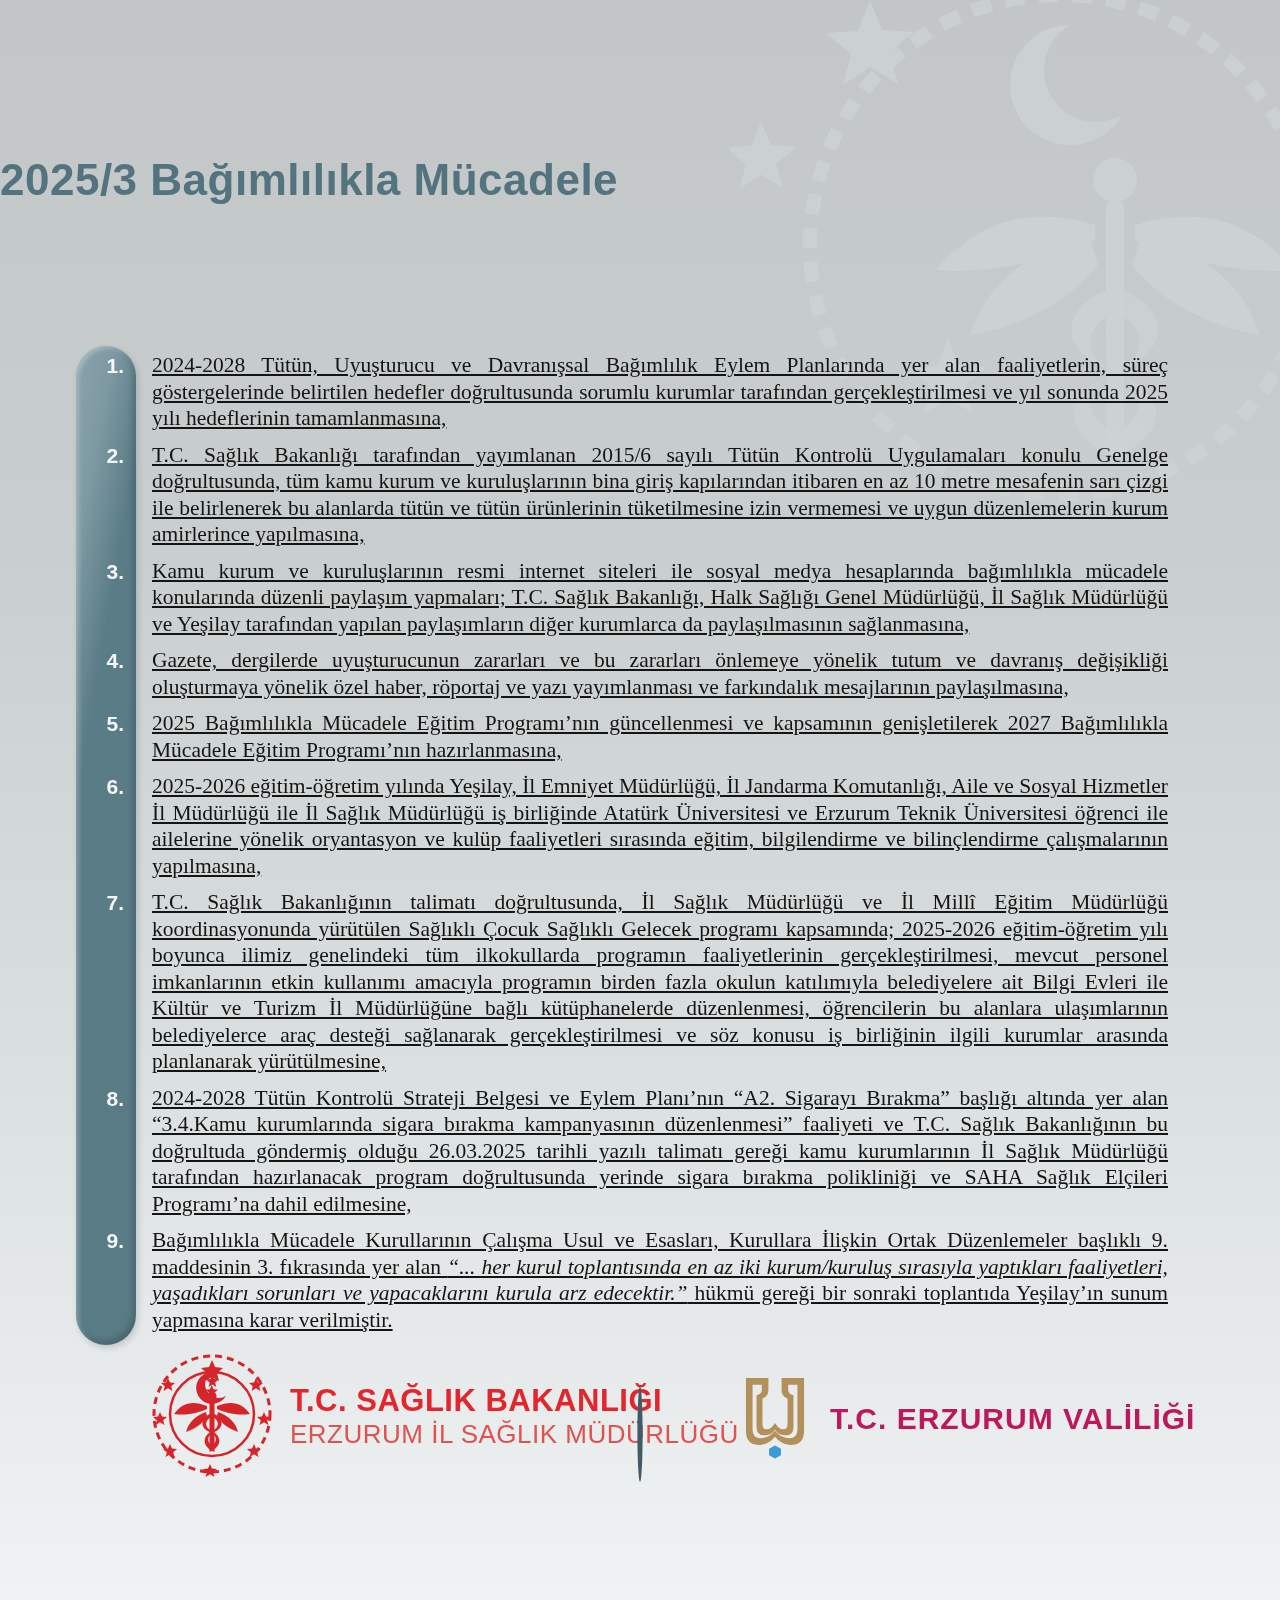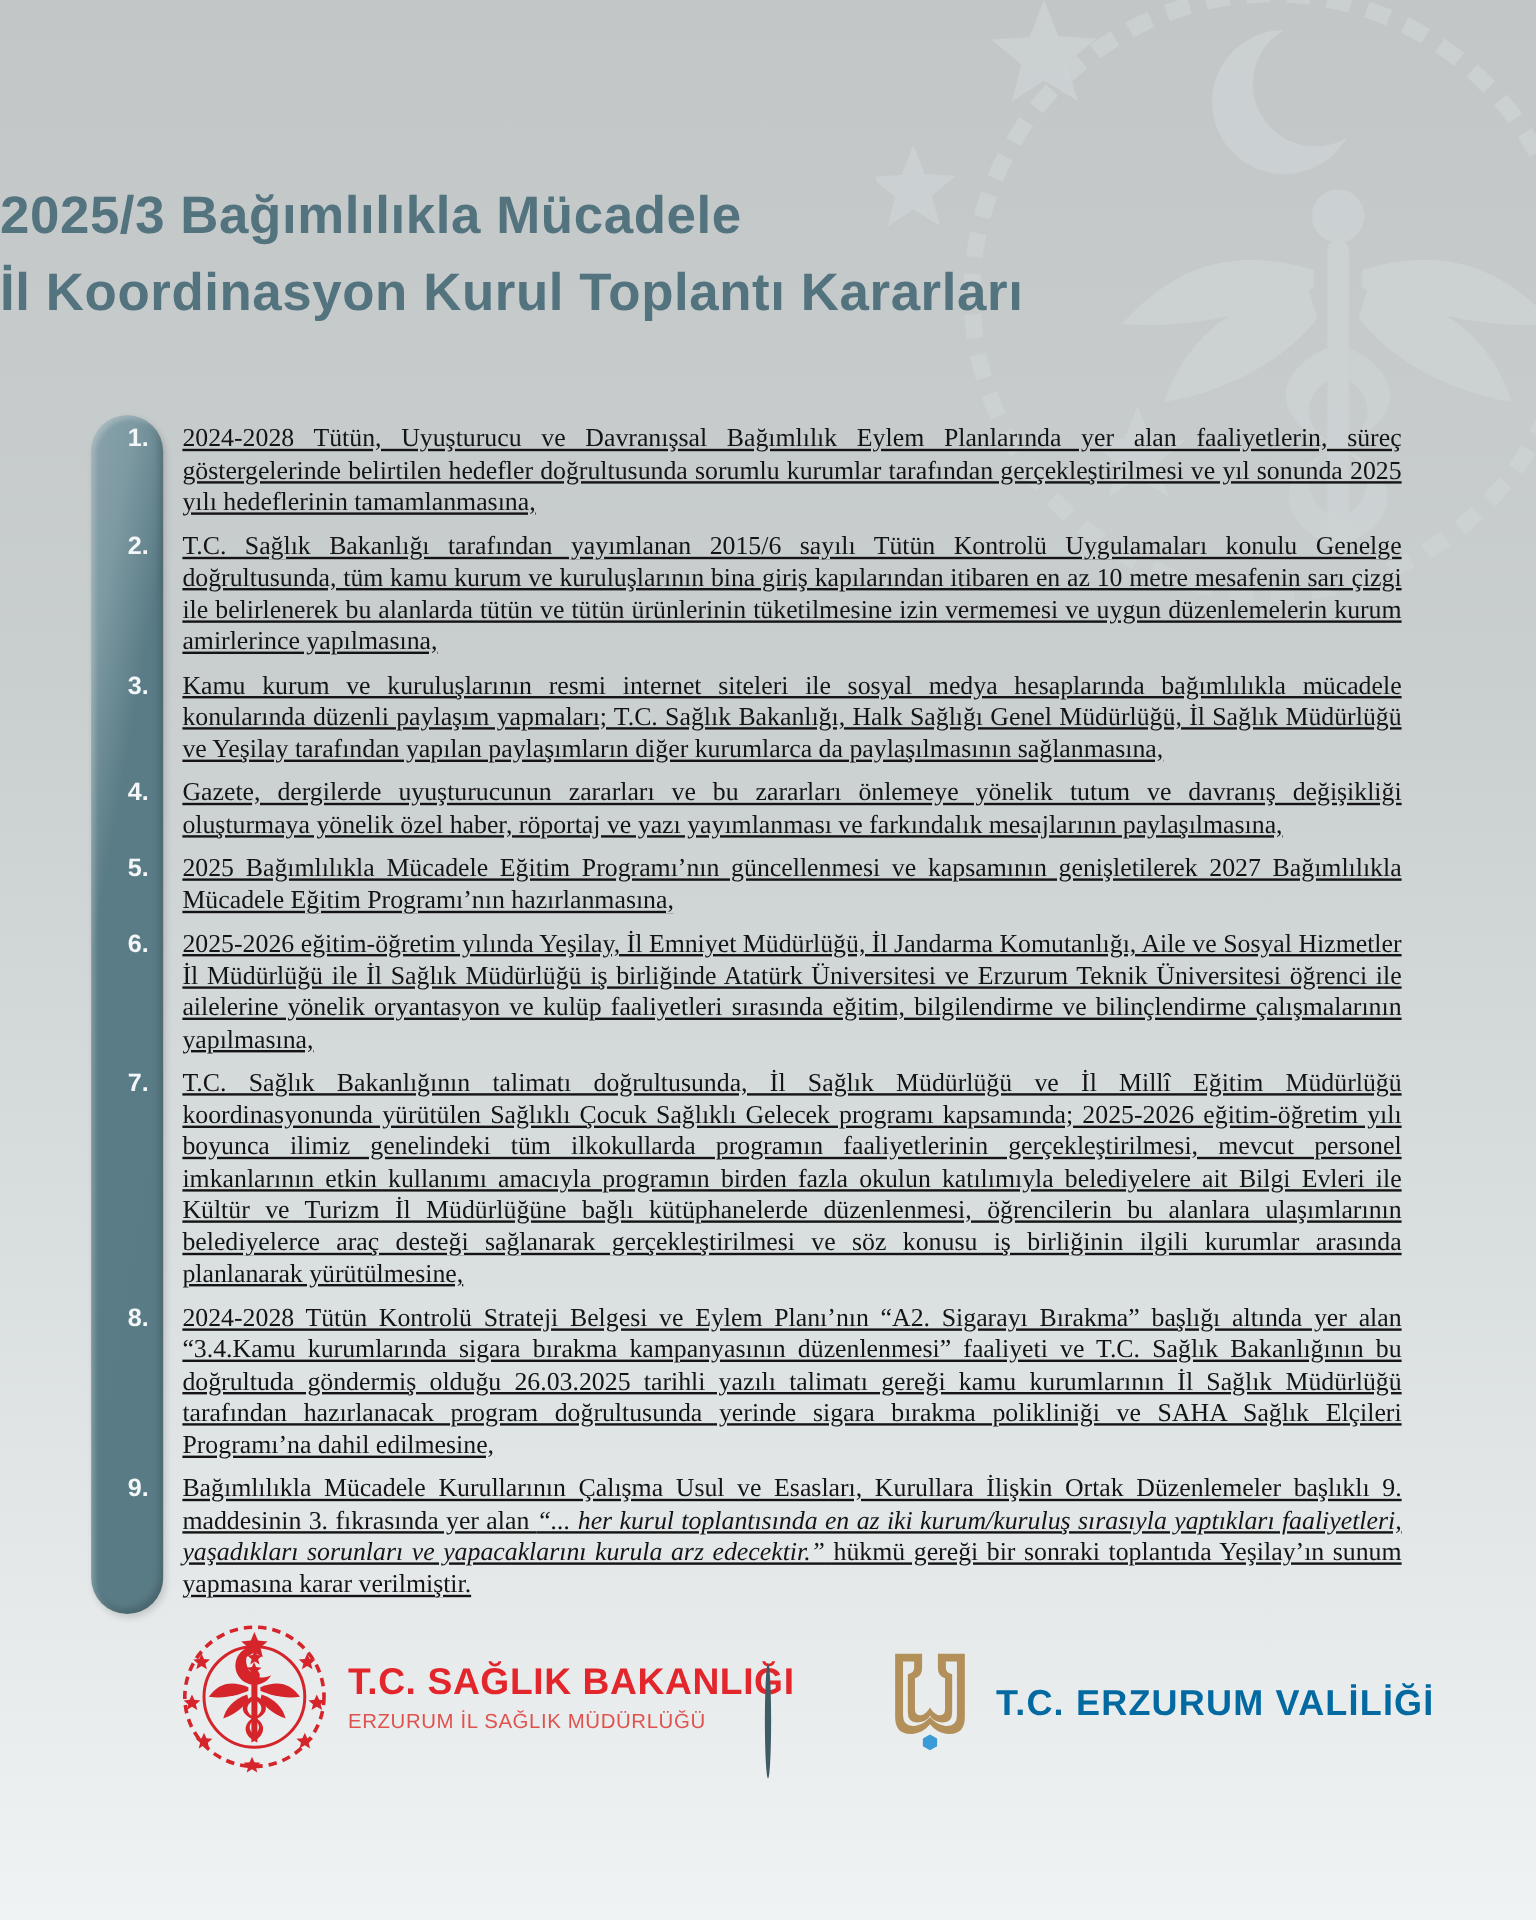--- a/index.html
+++ b/index.html
@@ -29,24 +29,24 @@
   }
   .txt{
     flex:1;margin-left:16px;text-align:justify;color:#141414;
     font-family:"Liberation Serif",serif;font-size:21.5px;line-height:26.5px;text-decoration:underline;
   }
   .txt .it{font-style:italic;}
   .footer{position:absolute;left:0;top:1350px;width:1280px;height:170px;z-index:2;}
   .ministry{position:absolute;left:148px;top:0;display:flex;align-items:center;}
   .ministry-text{margin-left:14px;}
   .ministry-l1{color:#e2262b;font-weight:bold;font-size:31px;letter-spacing:.5px;line-height:36px;}
-  .ministry-l2{color:#e0524e;font-size:17px;letter-spacing:.5px;line-height:30px;}
+  .ministry-l2{color:#e0524e;font-size:26px;letter-spacing:.5px;line-height:30px;}
   .divider{position:absolute;left:634px;top:34px;}
   .governorship{position:absolute;left:742px;top:24px;display:flex;align-items:center;}
-  .gov-label{margin-left:22px;color:#0369a1;font-weight:bold;font-size:30px;letter-spacing:1px;}
+  .gov-label{margin-left:22px;color:#be185d;font-weight:bold;font-size:30px;letter-spacing:1px;}
 </style>
 </head>
 <body>
 
 <div class="bg-grad"></div>
 
 <div class="watermark">
   <svg width="580" height="540" viewBox="0 0 580 540" fill="none">
     <g stroke="#ced4d5" stroke-width="14" opacity="0.85">
       <circle cx="330" cy="255" r="250" stroke-dasharray="20 14"></circle>
@@ -63,21 +63,20 @@
       <path d="M360 250 C290 260 255 300 240 345 C300 335 345 305 368 275 z"></path>
       <path d="M410 250 C480 260 515 300 530 345 C470 335 425 305 402 275 z"></path>
       <path d="M376 300 C330 320 330 360 376 378 C420 395 420 430 376 448 L376 470 C440 450 440 405 392 386 C350 369 350 336 392 318 z"></path>
       <path d="M394 300 C440 320 440 360 394 378 C350 395 350 430 394 448 L394 470 C330 450 330 405 378 386 C420 369 420 336 378 318 z" opacity="0.7"></path>
     </g>
   </svg>
 </div>
 
 <div class="page-title">
   <div>2025/3 Bağımlılıkla Mücadele</div>
-  <div>İl Koordinasyon Kurul Toplantı Kararları</div>
 </div>
 
 <div class="decisions">
   <div class="number-bar"></div>
   <div class="list">
       <div class="item">
         <div class="num">1.</div>
         <div class="txt"><span>2024-2028 Tütün, Uyuşturucu ve Davranışsal Bağımlılık Eylem Planlarında yer alan faaliyetlerin, süreç göstergelerinde belirtilen hedefler doğrultusunda sorumlu kurumlar tarafından gerçekleştirilmesi ve yıl sonunda 2025 yılı hedeflerinin tamamlanmasına,</span></div>
       </div>
       <div class="item">

